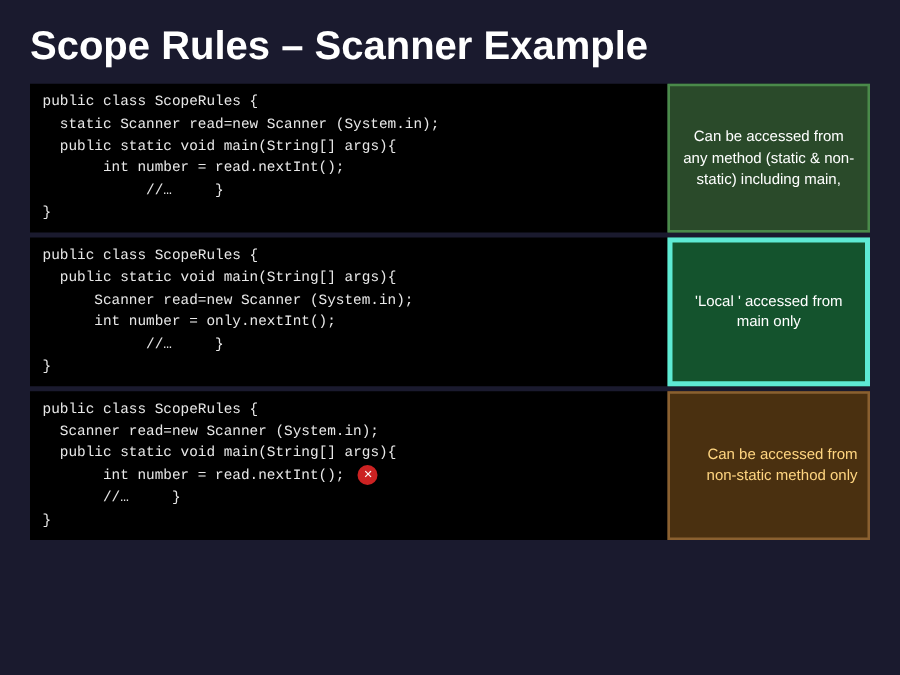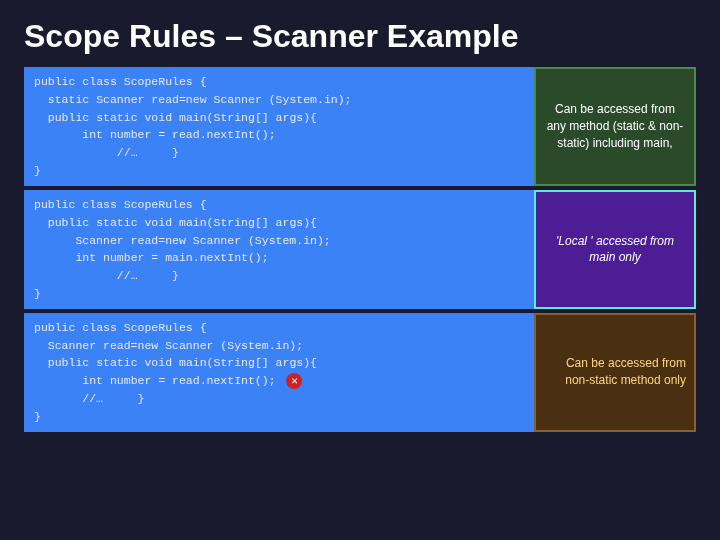--- a/index.html
+++ b/index.html
@@ -44,21 +44,21 @@
     }
 
     .block-wrapper {
       display: flex;
       gap: 0;
       margin-bottom: 4px;
     }
 
     .code-area {
       flex: 1;
-      background: #3b82f6;
+      background: #000000;
       color: #e8e8e8;
       font-family: 'Courier New', monospace;
       font-size: 11.5px;
       padding: 6px 10px;
       line-height: 1.55;
     }
 
     .anno-right {
       width: 162px;
       flex-shrink: 0;
@@ -72,23 +72,22 @@
       padding: 8px;
       color: #fff;
     }
 
     .anno-right.green {
       background: #2a4a2a;
       border: 2px solid #4a8a4a;
     }
 
     .anno-right.blue {
-      background: #4c1d95;
-      border: 2px solid #5eead4;
-      font-style: italic;
+      background: #14532d;
+      border: 4px solid #5eead4;
     }
 
     .anno-right.brown {
       background: #4a3010;
       border: 2px solid #8a6030;
       color: #ffd580;
       text-align: right;
     }
   </style>
 </head>
@@ -109,21 +108,21 @@
     <div class="anno-right green">
       <span>Can be accessed from any method (static &amp; non-static) including main,</span>
     </div>
   </div>
 
   <div class="block-wrapper">
     <div class="code-area">
       <span class="kw">public</span> <span class="kw">class</span> <span class="cls">ScopeRules</span> {<br>
       &nbsp;&nbsp;<span class="kw">public</span> <span class="kw">static</span> <span class="kw">void</span> <span class="cls">main</span>(String[] args){<br>
       &nbsp;&nbsp;&nbsp;&nbsp;&nbsp;&nbsp;Scanner read=<span class="highlight-line"><span class="kw">new</span> Scanner (System.in);</span><br>
-      &nbsp;&nbsp;&nbsp;&nbsp;&nbsp;&nbsp;<span class="kw">int</span> number = <span class="highlight-line">main.nextInt();</span><br>
+      &nbsp;&nbsp;&nbsp;&nbsp;&nbsp;&nbsp;<span class="kw">int</span> number = <span class="highlight-line">only.nextInt();</span><br>
       &nbsp;&nbsp;&nbsp;&nbsp;&nbsp;&nbsp;&nbsp;&nbsp;&nbsp;&nbsp;&nbsp;&nbsp;<span class="cm">//…&nbsp;&nbsp;&nbsp;&nbsp;&nbsp;}</span><br>
       }
     </div>
     <div class="anno-right blue">
       <span>'Local ' accessed from main only</span>
     </div>
   </div>
 
   <div class="block-wrapper">
     <div class="code-area">

